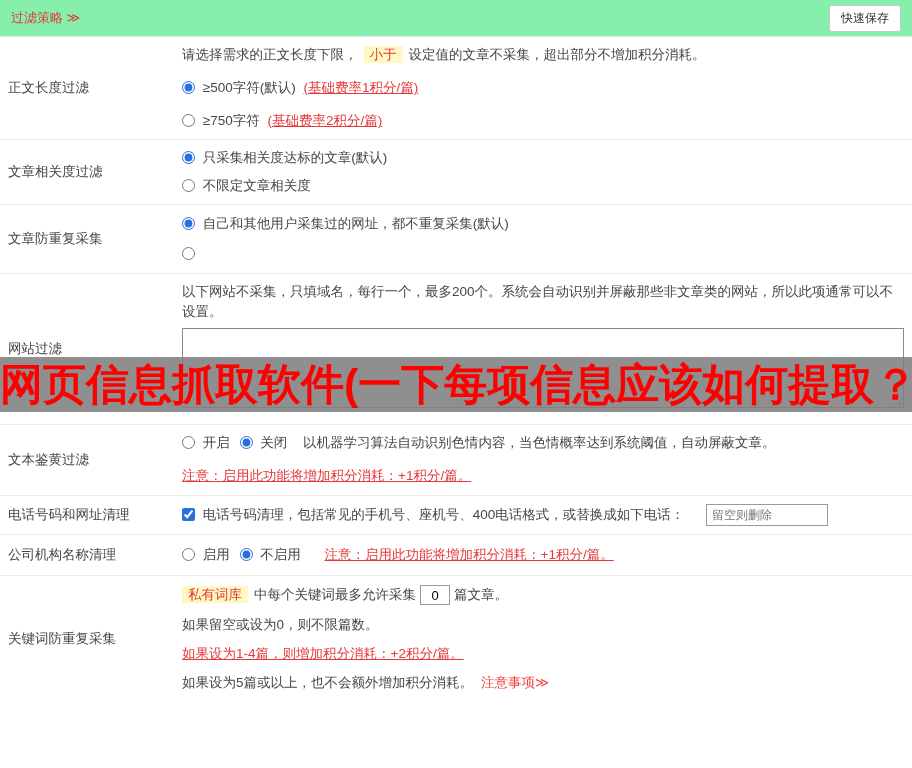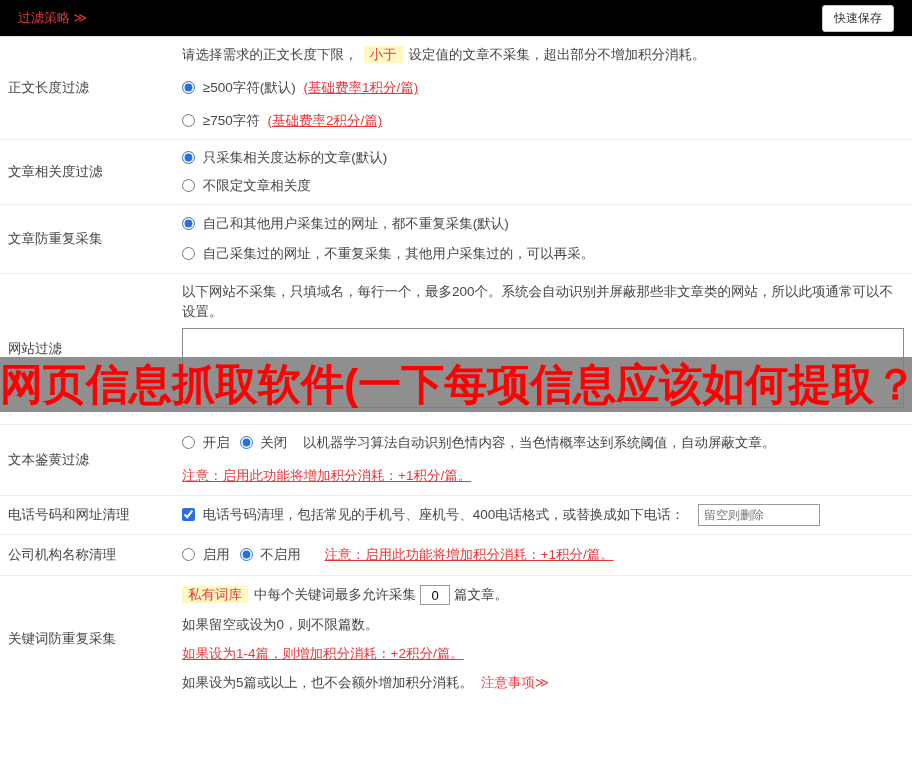--- a/index.html
+++ b/index.html
@@ -3,23 +3,23 @@
 <meta charset="utf-8">
 <style>
   * { margin:0; padding:0; box-sizing:border-box; }
   html,body { width:912px; height:768px; }
   body {
     font-family:"Liberation Sans","DejaVu Sans",sans-serif;
     font-size:13.5px; color:#464646; background:#fff;
     overflow:hidden; position:relative;
   }
   .topbar {
-    height:37px; background:#000000; border-bottom:1px solid #e3e3e3;
+    height:37px; background:#86efac; border-bottom:1px solid #e3e3e3;
     display:flex; align-items:center; justify-content:space-between;
-    padding:0 18px;
+    padding:0 11px;
   }
   .title { color:#e4393c; font-size:13px; }
   .save-btn {
     background:#fff; border:1px solid #c9c9c9; border-radius:3px;
     padding:4px 11px; font-size:12px; color:#333; cursor:pointer;
     font-family:inherit;
   }
   .row { display:flex; border-bottom:1px solid #ececec; }
   .rlabel {
     flex:0 0 182px; display:flex; align-items:center;
@@ -41,21 +41,21 @@
   .mt9 { margin-top:9px; }
   .mt13 { margin-top:13px; }
   .site-textarea {
     display:block; margin-top:6px; width:100%; height:80px;
     border:1px solid #8a8a8a; resize:both; font-family:inherit;
     font-size:13px; padding:3px;
   }
   .pad-row4 { padding-bottom:16px; }
   .phone-input {
     width:122px; height:22px; border:1px solid #9a9a9a; padding:2px 5px;
-    font-size:12px; font-family:inherit; vertical-align:middle; margin-left:4px;
+    font-size:12px; font-family:inherit; vertical-align:middle; margin-left:12px;
   }
   .count-input {
     width:30px; height:20px; border:1px solid #9a9a9a; text-align:center;
     font-size:13px; font-family:inherit; vertical-align:middle; margin:0 4px;
   }
   .desc-after { margin-left:6px; }
   .warn-gap { margin-left:14px; }
   .link { color:#ef4444; cursor:pointer; margin-left:8px; }
   .watermark {
     position:absolute; left:0; top:357px; width:912px; height:55px;
@@ -110,21 +110,20 @@
 
   <div class="row">
     <div class="rlabel">文章防重复采集</div>
     <div class="rcontent" style="padding-top:9px;padding-bottom:9px;">
       <label class="line block-opt" style="margin-top:0">
         <input type="radio" name="urldedup" checked="" style="">
         <span>自己和其他用户采集过的网址，都不重复采集(默认)</span>
       </label>
       <label class="line block-opt" style="margin-top:10px">
         <input type="radio" name="urldedup" style="">
-        <span>自己采集过的网址，不重复采集，其他用户采集过的，可以再采。</span>
       </label>
     </div>
   </div>
 
   <div class="row">
     <div class="rlabel">网站过滤</div>
     <div class="rcontent pad-row4">
       <div class="line">以下网站不采集，只填域名，每行一个，最多200个。系统会自动识别并屏蔽那些非文章类的网站，所以此项通常可以不设置。</div>
       <textarea class="site-textarea" style=""></textarea>
     </div>

